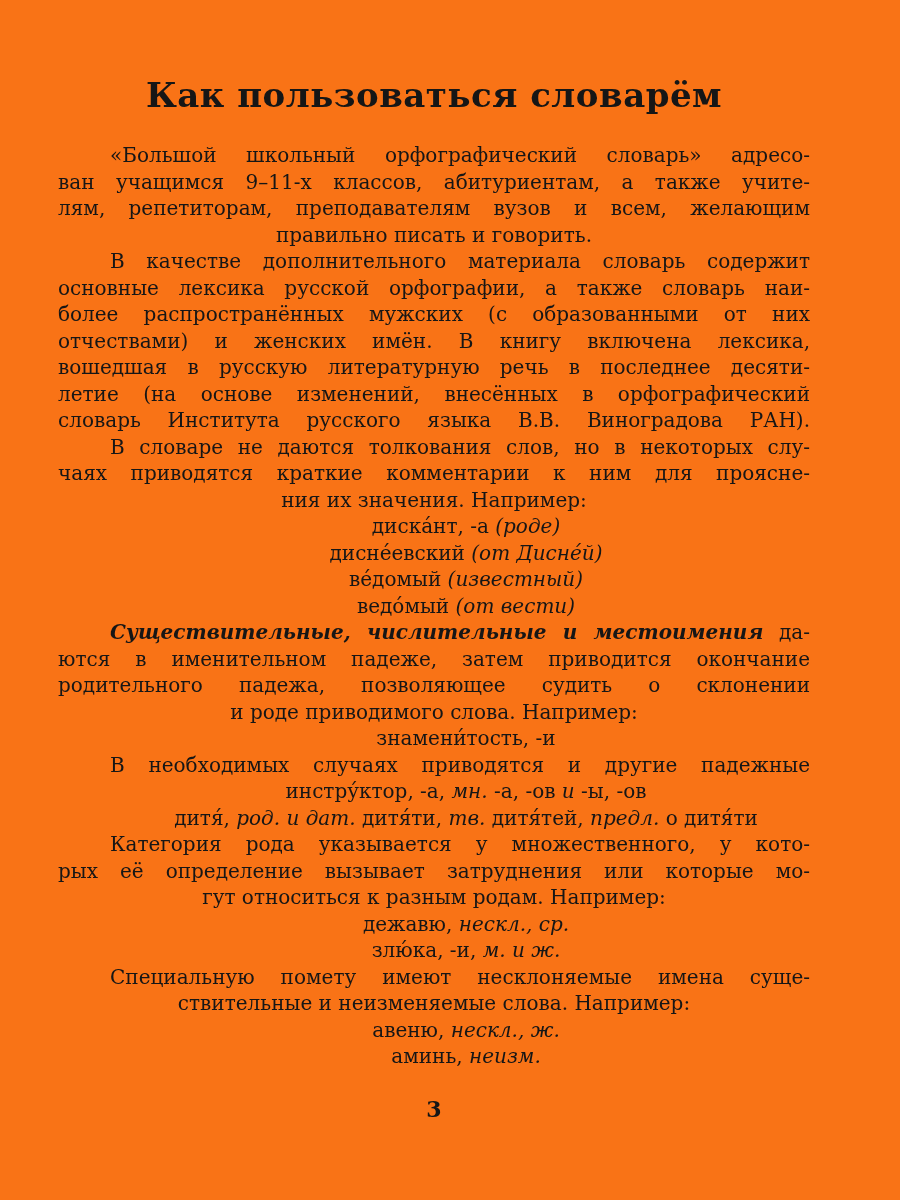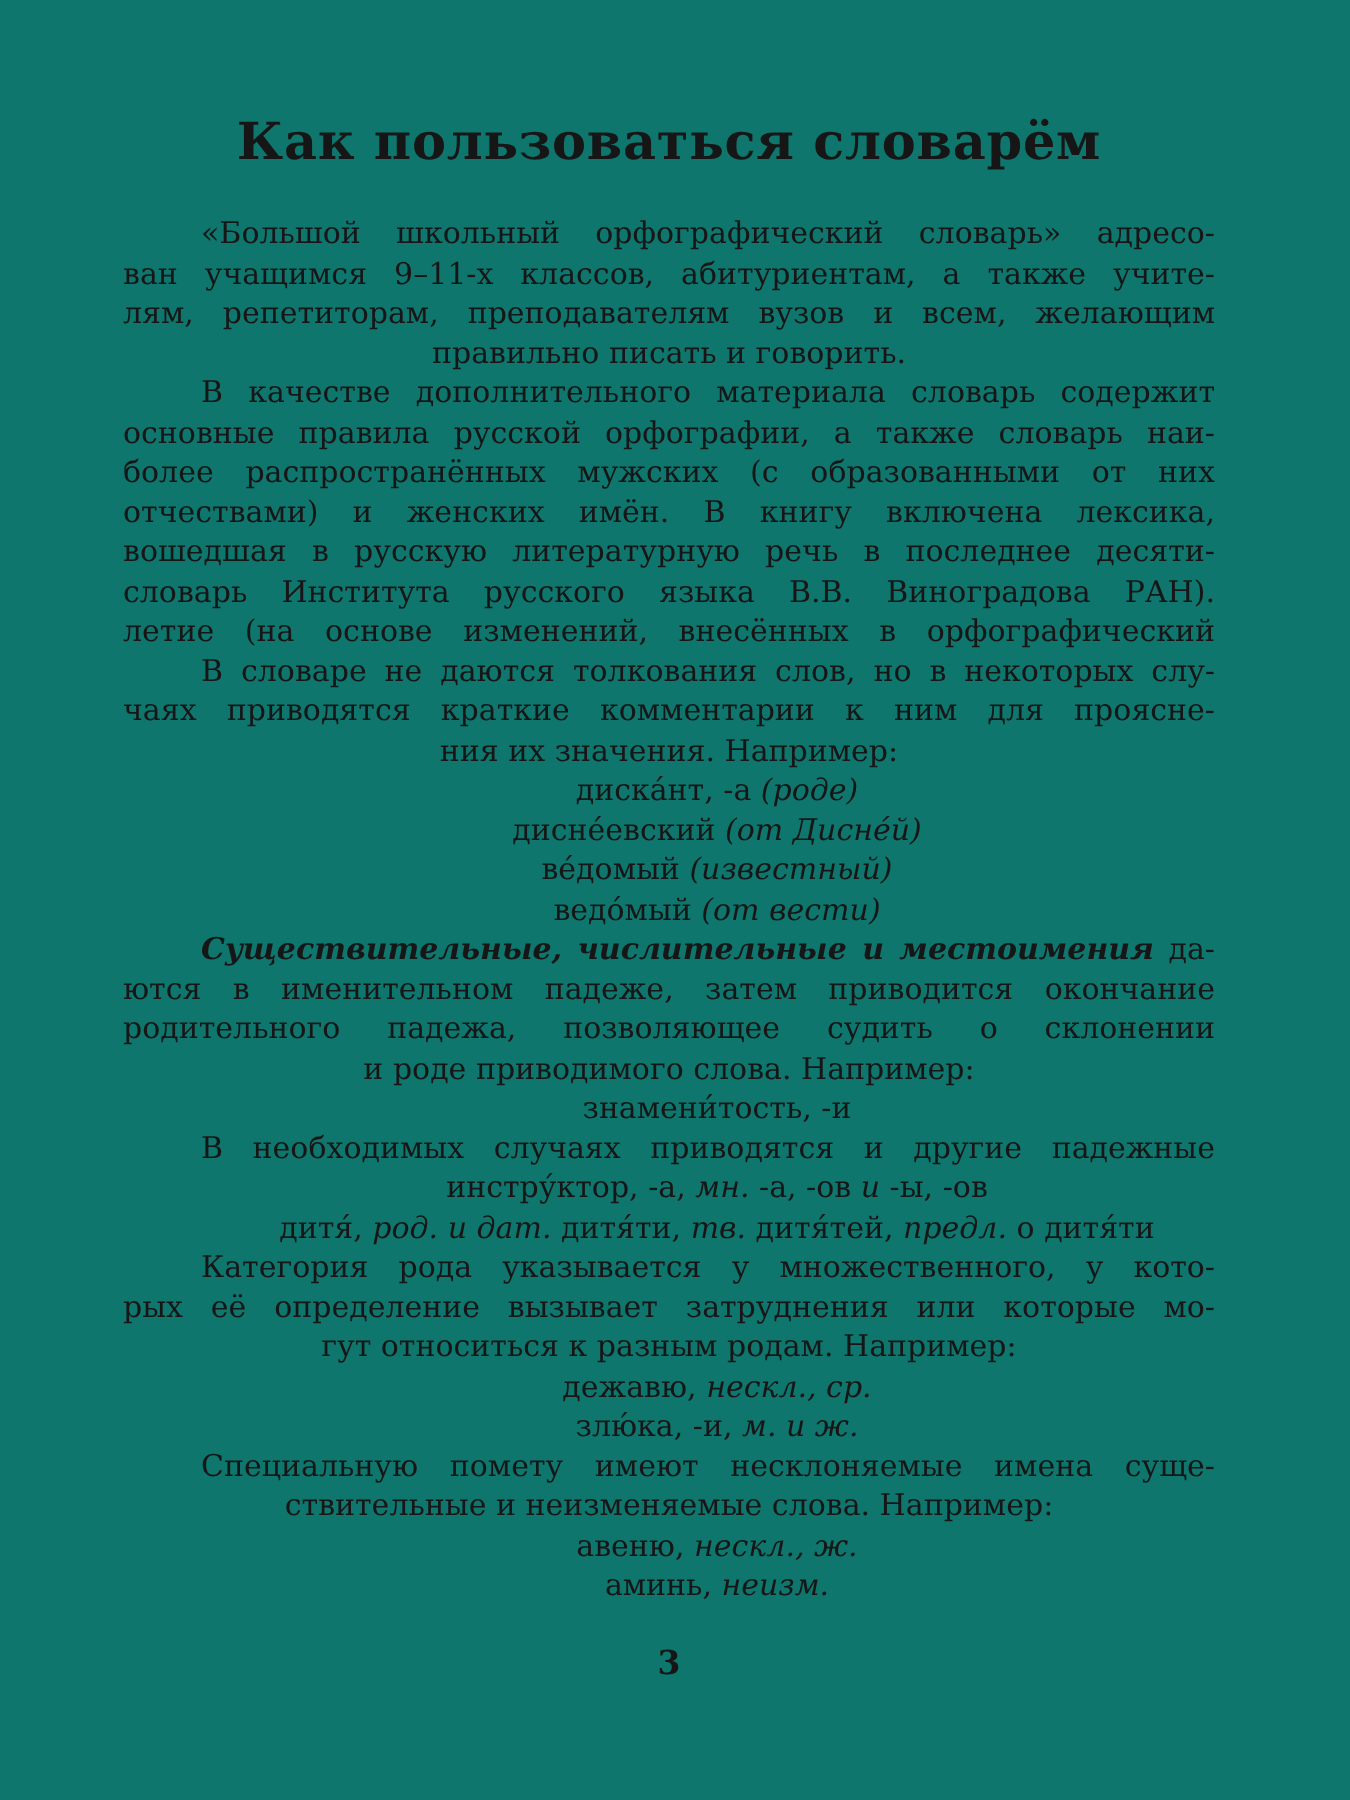--- a/index.html
+++ b/index.html
@@ -4,23 +4,23 @@
 <style>
   html, body {
     margin: 0;
     padding: 0;
     background: #ffffff;
   }
   .page {
     position: relative;
     width: 900px;
     height: 1200px;
-    background: #0f766e;
+    background: #f97316;
     box-sizing: border-box;
-    padding: 74px 90px 0 82px;
+    padding: 74px 90px 0 58px;
     font-family: "DejaVu Serif", serif;
     color: #161616;
     overflow: hidden;
   }
   .title {
     font-size: 34px;
     font-weight: bold;
     text-align: center;
     line-height: 42px;
     margin: 0 0 26px 0;
@@ -62,26 +62,26 @@
   <h1 class="title">Как пользоваться словарём</h1>
   <div class="content">
       <div class="para">
         <div class="line just"><span class="r">«Большой школьный орфографический словарь» адресо-</span></div>
         <div class="line just"><span class="r">ван учащимся 9–11-х классов, абитуриентам, а также учите-</span></div>
         <div class="line just"><span class="r">лям, репетиторам, преподавателям вузов и всем, желающим</span></div>
         <div class="line"><span class="r">правильно писать и говорить.</span></div>
       </div>
       <div class="para">
         <div class="line just"><span class="r">В качестве дополнительного материала словарь содержит</span></div>
-        <div class="line just"><span class="r">основные правила русской орфографии, а также словарь наи-</span></div>
+        <div class="line just"><span class="r">основные лексика русской орфографии, а также словарь наи-</span></div>
         <div class="line just"><span class="r">более распространённых мужских (с образованными от них</span></div>
         <div class="line just"><span class="r">отчествами) и женских имён. В книгу включена лексика,</span></div>
         <div class="line just"><span class="r">вошедшая в русскую литературную речь в последнее десяти-</span></div>
+        <div class="line just"><span class="r">летие (на основе изменений, внесённых в орфографический</span></div>
         <div class="line just"><span class="r">словарь Института русского языка В.В. Виноградова РАН).</span></div>
-        <div class="line just"><span class="r">летие (на основе изменений, внесённых в орфографический</span></div>
       </div>
       <div class="para">
         <div class="line just"><span class="r">В словаре не даются толкования слов, но в некоторых слу-</span></div>
         <div class="line just"><span class="r">чаях приводятся краткие комментарии к ним для проясне-</span></div>
         <div class="line"><span class="r">ния их значения. Например:</span></div>
       </div>
       <div class="example">
         <div class="line"><span class="b">диска́нт,</span><span class="r"> -а </span><span class="i">(роде)</span></div>
         <div class="line"><span class="b">дисне́евский</span><span class="i"> (от Дисне́й)</span></div>
         <div class="line"><span class="b">ве́домый</span><span class="i"> (известный)</span></div>

